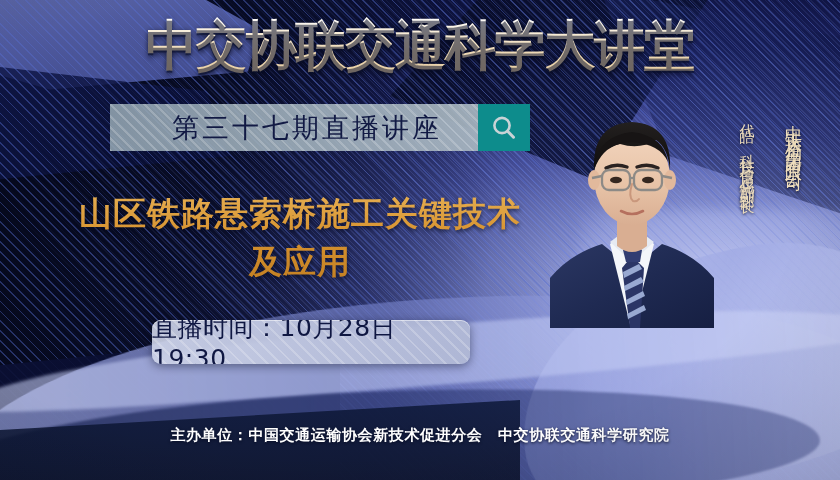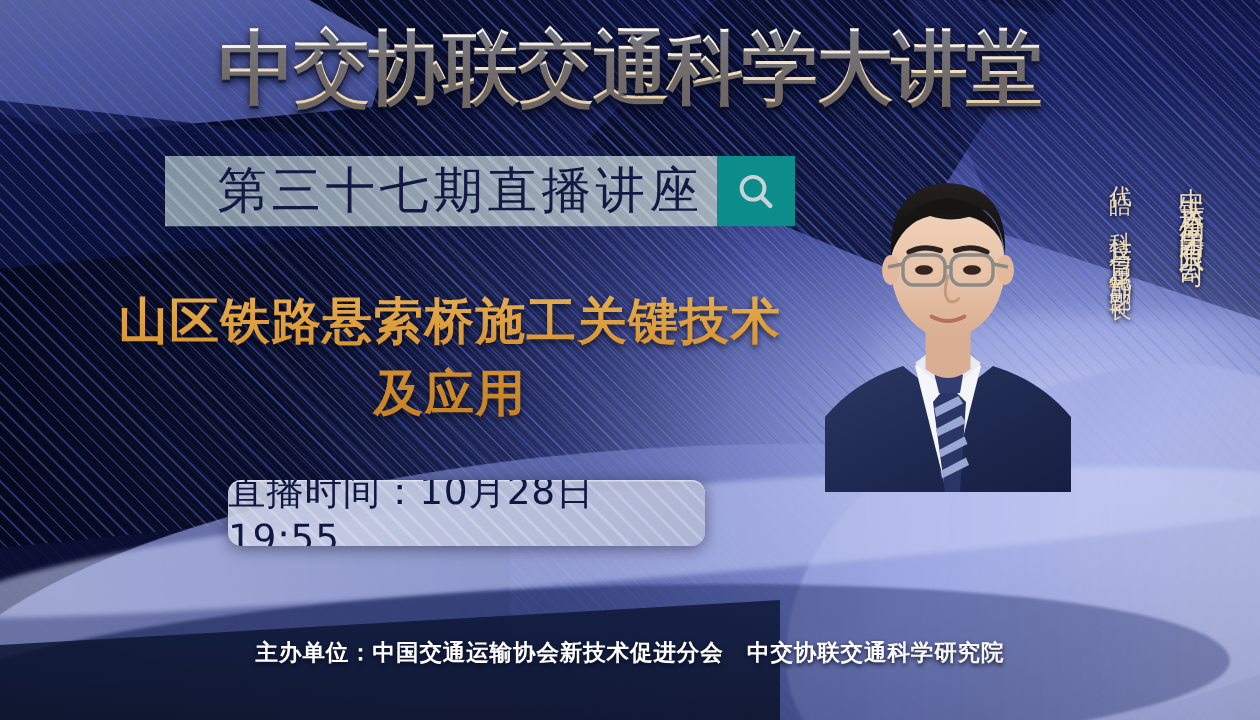--- a/index.html
+++ b/index.html
@@ -153,21 +153,21 @@
   }
   .episode-bar .ep-body::after {
     content:""; position:absolute; inset:0;
     background-image:repeating-linear-gradient(45deg,
        rgba(255,255,255,.20) 0px, rgba(255,255,255,.20) 2px,
        rgba(0,0,0,0) 2px, rgba(0,0,0,0) 8px);
     pointer-events:none;
   }
   .ep-text {
     position:relative; z-index:2;
-    font-size:33px; font-weight:400; letter-spacing:3px;
+    font-size:27px; font-weight:400; letter-spacing:3px;
     color:#121a44;
     font-family:"DejaVu Sans","Liberation Sans",sans-serif;
     padding-left:26px;
   }
   .ep-search {
     width:52px;
     background:#0d8c8c;
     display:flex; align-items:center; justify-content:center;
   }
   .ep-search svg { display:block; }
@@ -364,19 +364,19 @@
       </svg>
     </div>
   </div>
 
   <div class="topic">
     <div>山区铁路悬索桥施工关键技术</div>
     <div>及应用</div>
   </div>
 
   <div class="time-pill">
-    <span class="time-text">直播时间：10月28日19:55</span>
+    <span class="time-text">直播时间：10月28日19:30</span>
   </div>
 
   <div class="footer">主办单位：中国交通运输协会新技术促进分会　中交协联交通科学研究院</div>
 
   <div class="vignette"></div>
 </div>
 
 </body></html>

